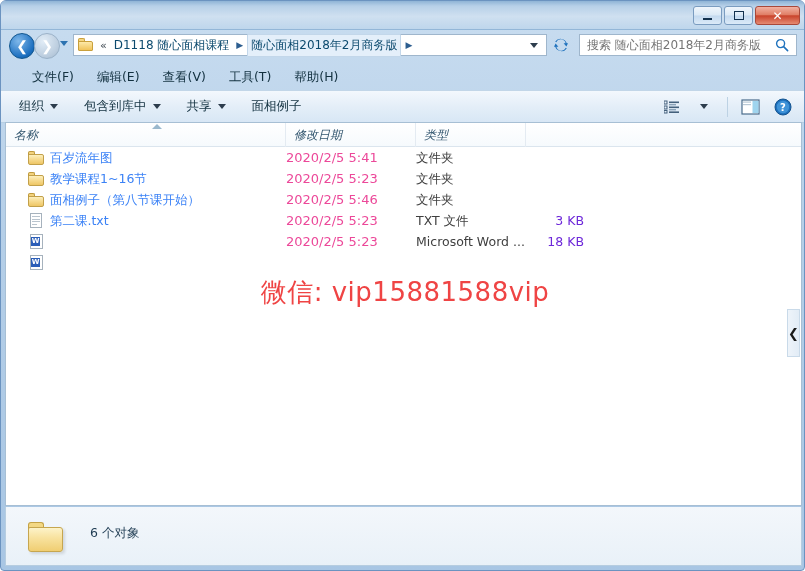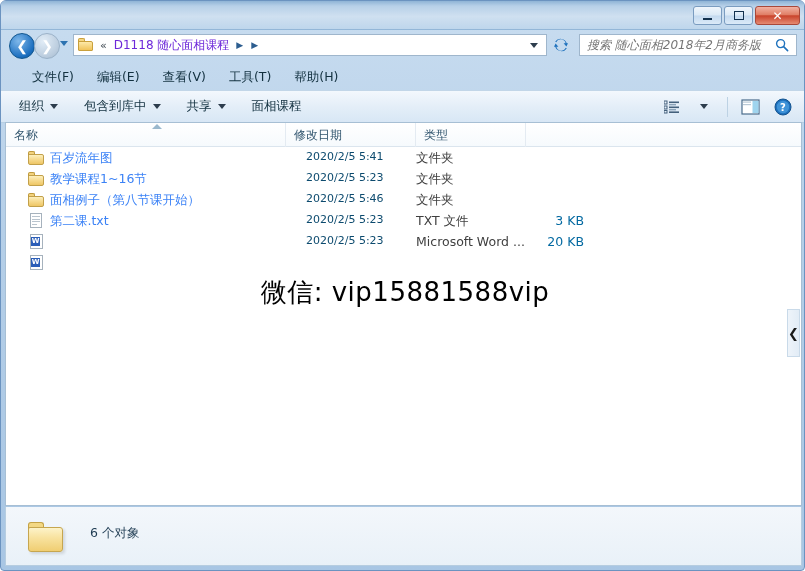--- a/index.html
+++ b/index.html
@@ -106,21 +106,21 @@
     border: 1px solid #c9a03c; border-radius: 1px 2px 1px 1px;
     box-sizing: border-box;
   }
   .crumb-folder-icon .ftab {
     position: absolute; left: 0; top: 0px; width: 7px; height: 4px;
     background: #f5d782; border: 1px solid #c9a03c; border-bottom: none;
     border-radius: 2px 2px 0 0; box-sizing: border-box;
   }
   .crumb-chevdbl { font-size: 11px; color: #3a444d; margin: 0 4px; }
   .crumb-text {
-    font-size: 12px; color: #6d28d9; white-space: nowrap;
+    font-size: 12px; color: #0c4a6e; white-space: nowrap;
     padding: 2px 3px; cursor: pointer;
   }
   .crumb-text.selected {
     background: #e4effa;
     border: 1px solid #c3d7ea;
     border-radius: 1px;
   }
   .crumb-sep {
     font-size: 9px; color: #2c5d8f; margin: 0 4px; cursor: pointer;
   }
@@ -145,21 +145,21 @@
     position: absolute; left: 578px; top: 5px;
     width: 218px; height: 22px;
     background: #ffffff;
     border: 1px solid #9fb6cc;
     box-sizing: border-box;
     display: flex; align-items: center;
   }
   #search-input {
     flex: 1 1 auto;
     border: none; outline: none;
-    font-size: 12px; font-style: italic;
+    font-size: 12px; 
     color: #6a6a6a;
     background: transparent;
     padding-left: 7px;
     font-family: "DejaVu Sans", "Liberation Sans", sans-serif;
   }
   #search-icon { margin-right: 7px; display: flex; cursor: pointer; }
 
   
   #menubar {
     position: absolute; left: 0; top: 63px;
@@ -224,20 +224,21 @@
     box-sizing: border-box;
   }
   .colcell {
     position: absolute; top: 0; height: 24px;
     display: flex; align-items: center;
     font-size: 12px; color: #31556e;
     padding-left: 8px;
     border-right: 1px solid #e4ebf2;
     box-sizing: border-box;
     cursor: pointer;
+    font-style: italic;
   }
   #sort-indicator {
     position: absolute; left: 146px; top: 1px;
     width: 0; height: 0;
     border-left: 5px solid transparent;
     border-right: 5px solid transparent;
     border-bottom: 5px solid #9ab8cd;
   }
 
   #filelist { position: absolute; left: 0; top: 24px; width: 795px; }
@@ -250,29 +251,29 @@
     position: absolute; left: 22px; top: 2px;
     width: 17px; height: 17px;
   }
   .fr-name {
     position: absolute; left: 44px; top: 3px;
     font-size: 12.5px; color: #3b82f6;
     white-space: nowrap;
   }
   .fr-date {
     position: absolute; left: 280px; top: 3px;
-    font-size: 11px; color: #0c4a6e; white-space: nowrap; margin-left: 20px;
+    font-size: 13px; color: #ec4899; white-space: nowrap;
   }
   .fr-type {
     position: absolute; left: 410px; top: 3px;
     font-size: 12.5px; color: #3f3f3f; white-space: nowrap;
   }
   .fr-size {
     position: absolute; left: 460px; width: 118px; top: 3px;
-    font-size: 12.5px; color: #0369a1; text-align: right; white-space: nowrap;
+    font-size: 12.5px; color: #6d28d9; text-align: right; white-space: nowrap;
   }
 
   
   .icon-folder { position: relative; width: 17px; height: 17px; }
   .icon-folder .tab {
     position: absolute; left: 0; top: 2px; width: 7px; height: 4px;
     background: #f3d37e; border: 1px solid #bf9a3c;
     border-bottom: none; border-radius: 2px 2px 0 0; box-sizing: border-box;
   }
   .icon-folder .body {
@@ -308,21 +309,21 @@
   
   #watermark-mask {
     position: absolute; left: 161px; top: 144px;
     width: 476px; height: 51px;
     background: #ffffff;
   }
   #watermark-text {
     position: absolute; left: 161px; top: 144px;
     width: 476px; height: 51px;
     display: flex; align-items: center; justify-content: center;
-    color: #000000; font-size: 26px; font-weight: 500;
+    color: #ef4444; font-size: 26px; font-weight: 500;
     letter-spacing: 0.5px;
     font-family: "DejaVu Sans", "Liberation Sans", sans-serif;
   }
 
   
   #preview-toggle {
     position: absolute; right: 1px; top: 186px;
     width: 13px; height: 48px;
     background: linear-gradient(to right, #eef4fa, #e2ecf6);
     border: 1px solid #c9dae9;
@@ -393,20 +394,21 @@
     <div id="navdrop"></div>
 
     <div id="breadcrumbbar">
       <div class="crumb-folder-icon">
         <div class="ftab"></div>
           <div class="fbody"></div>
       </div>
       <span class="crumb-chevdbl">«</span>
       <span class="crumb-text">D1118 随心面相课程</span>
       <span class="crumb-sep">▶</span>
+      <span class="crumb-text selected">随心面相2018年2月商务版</span>
       <span class="crumb-sep">▶</span>
       <span id="crumb-spacer"></span>
       <span id="crumb-dropdown"></span>
     </div>
 
     <div id="refreshbtn">
       <svg width="16" height="16" viewBox="0 0 16 16">
         <path d="M3.2 5.2 A5 5 0 0 1 12.6 6.2 L10.6 6.2 L13.4 9.4 L15 6.2 L13.8 6.2 A6.6 6.6 0 0 0 2.2 4.6 Z" fill="#1f72bd"></path>
         <path d="M12.8 10.8 A5 5 0 0 1 3.4 9.8 L5.4 9.8 L2.6 6.6 L1 9.8 L2.2 9.8 A6.6 6.6 0 0 0 13.8 11.4 Z" fill="#1f72bd"></path>
       </svg>
@@ -438,21 +440,21 @@
     </div>
     <div class="tbitem">
       <span>包含到库中</span>
       <span class="tbcaret"></span>
     </div>
     <div class="tbitem">
       <span>共享</span>
       <span class="tbcaret"></span>
     </div>
     <div class="tbitem">
-      <span>面相课程</span>
+      <span>面相例子</span>
     </div>
 
     <div id="tb-right">
       <div class="tbiconbtn">
         <svg width="16" height="14" viewBox="0 0 16 14">
           <rect x="0" y="1" width="3" height="3" fill="none" stroke="#44617c" stroke-width="1"></rect>
           <rect x="0" y="6" width="3" height="3" fill="none" stroke="#44617c" stroke-width="1"></rect>
           <rect x="0" y="10.5" width="3" height="2.5" fill="none" stroke="#44617c" stroke-width="1"></rect>
           <rect x="5" y="1.5" width="10" height="1.6" fill="#44617c"></rect>
           <rect x="5" y="4" width="7" height="1.4" fill="#8ba3b8"></rect>
@@ -541,21 +543,21 @@
         <div class="fr-size">3 KB</div>
       </div>
 
       <div class="filerow">
         <div class="fr-icon icon-doc">
           <div class="page"></div>
             <div class="w">W</div>
         </div>
         <div class="fr-date">2020/2/5 5:23</div>
         <div class="fr-type">Microsoft Word ...</div>
-        <div class="fr-size">20 KB</div>
+        <div class="fr-size">18 KB</div>
       </div>
 
       <div class="filerow">
         <div class="fr-icon icon-doc">
           <div class="page"></div>
             <div class="w">W</div>
         </div>
       </div>
 
     </div>

